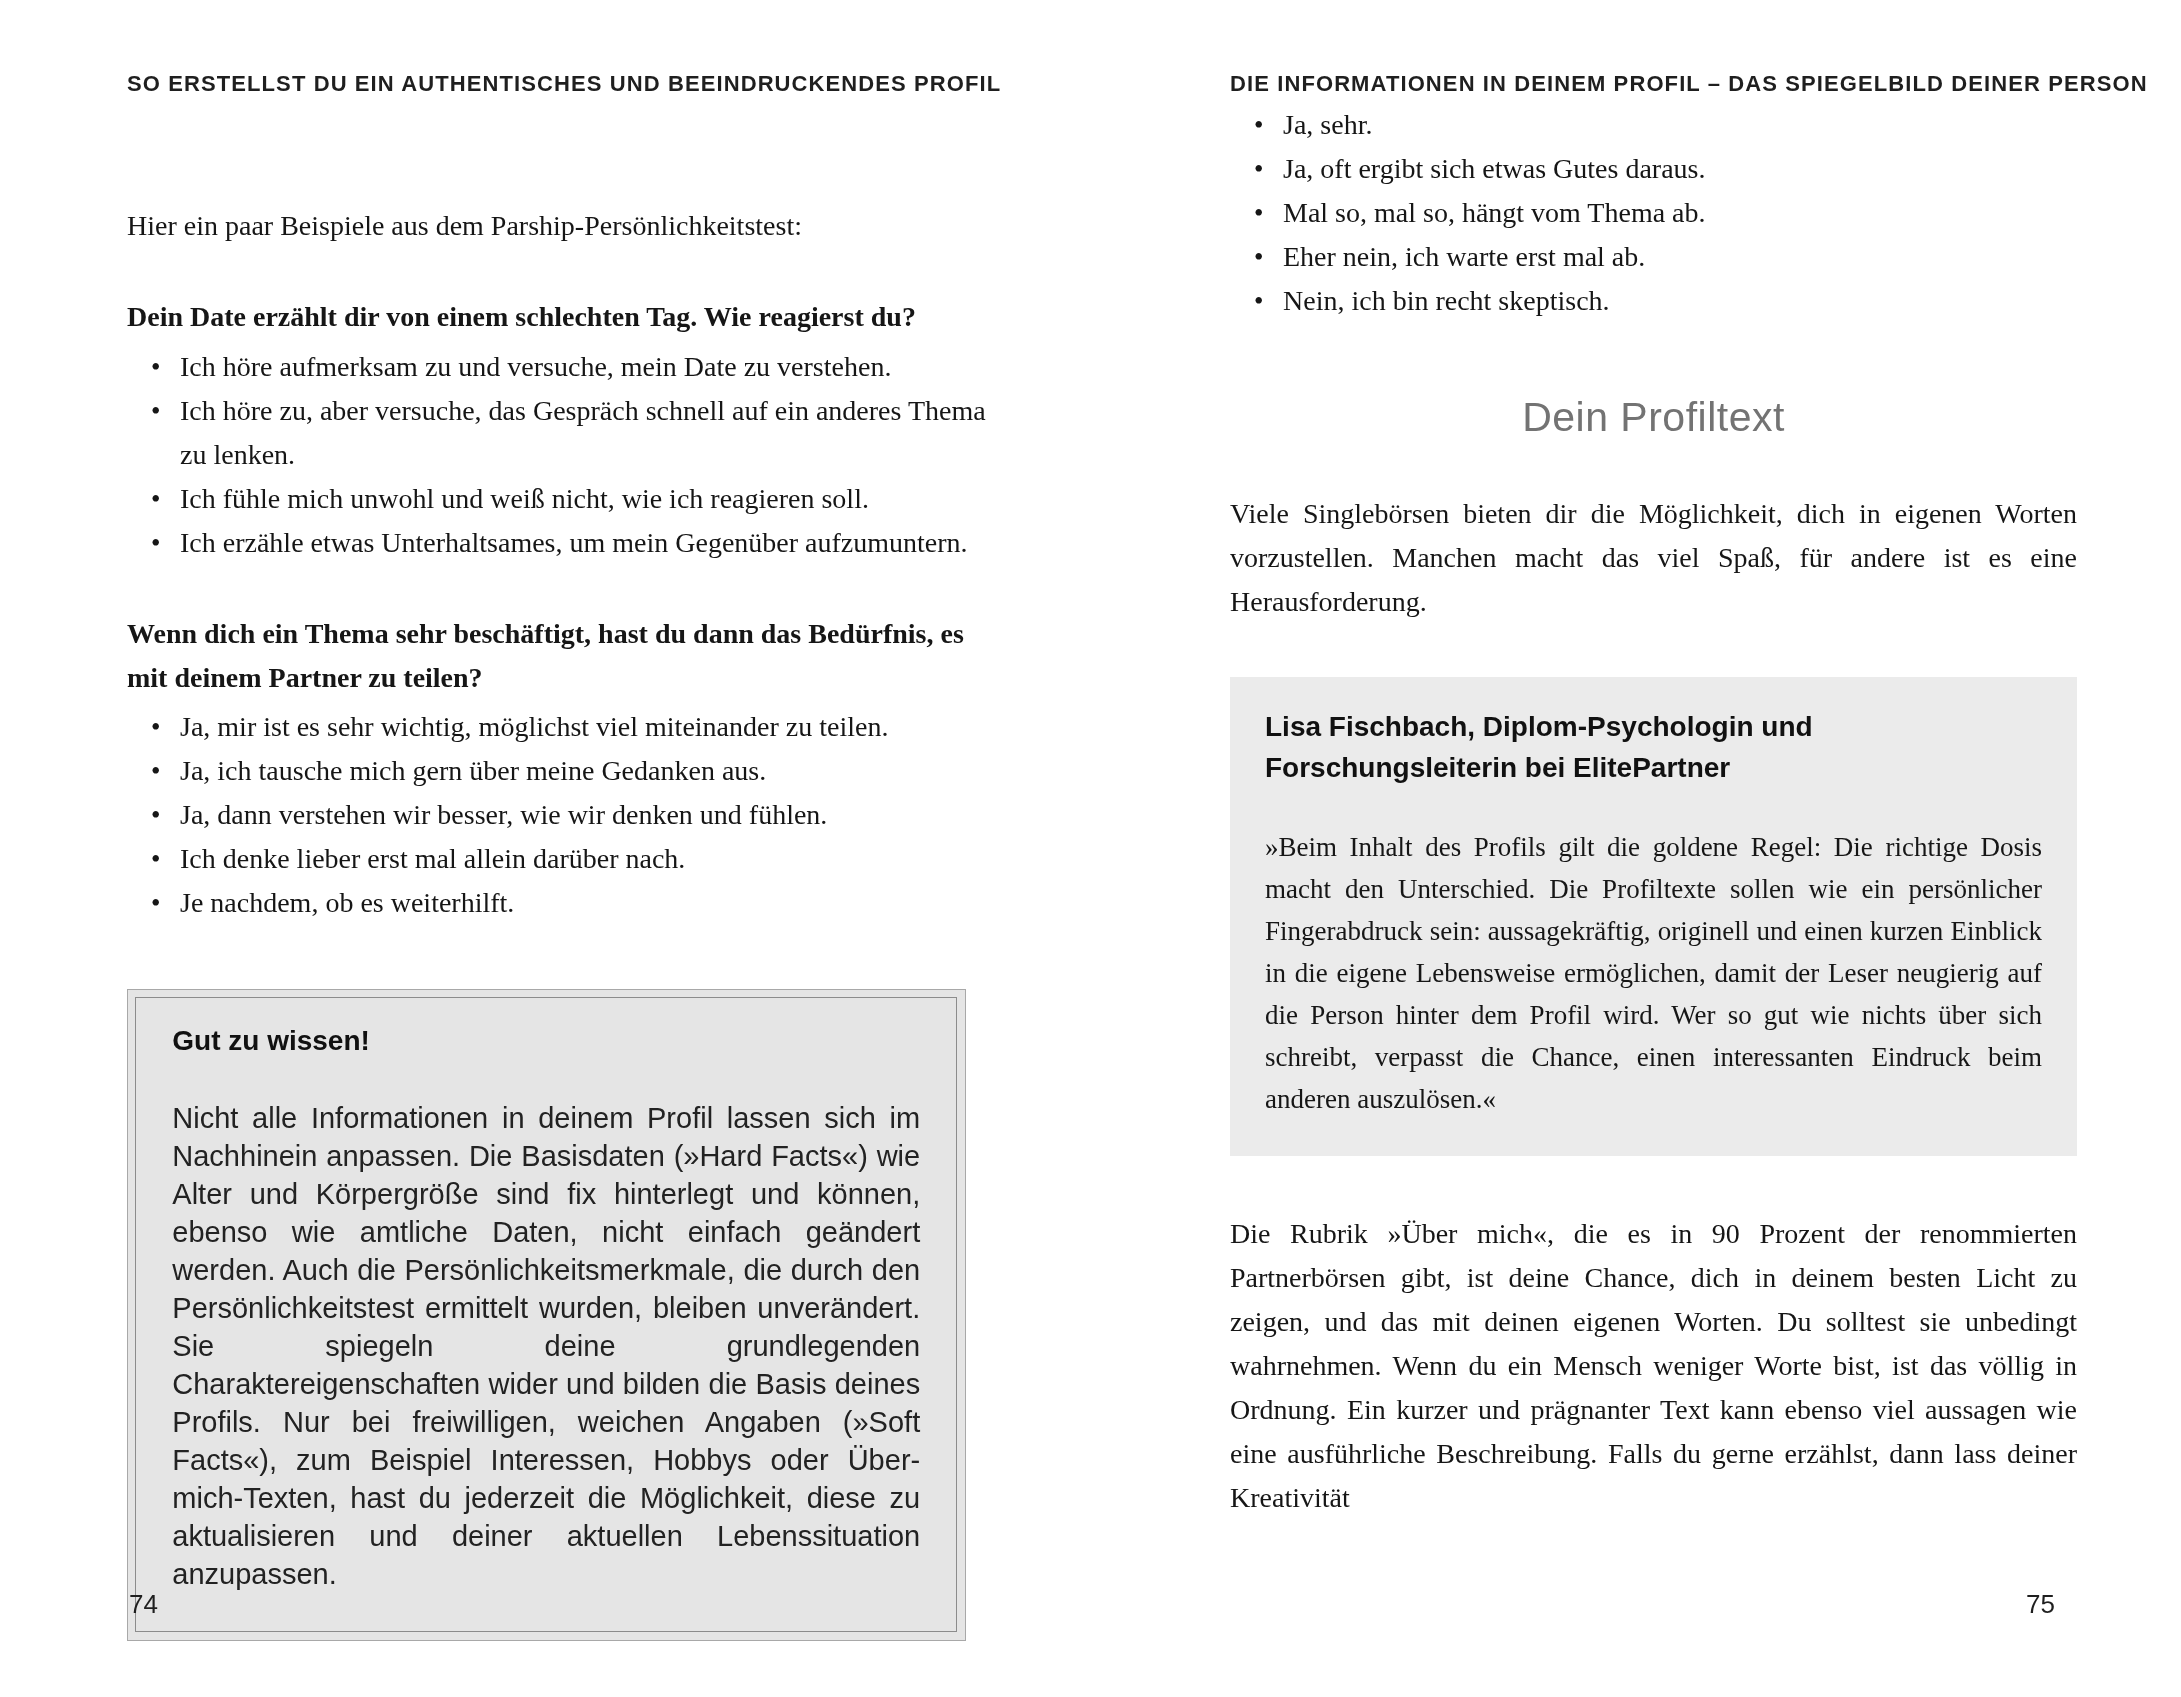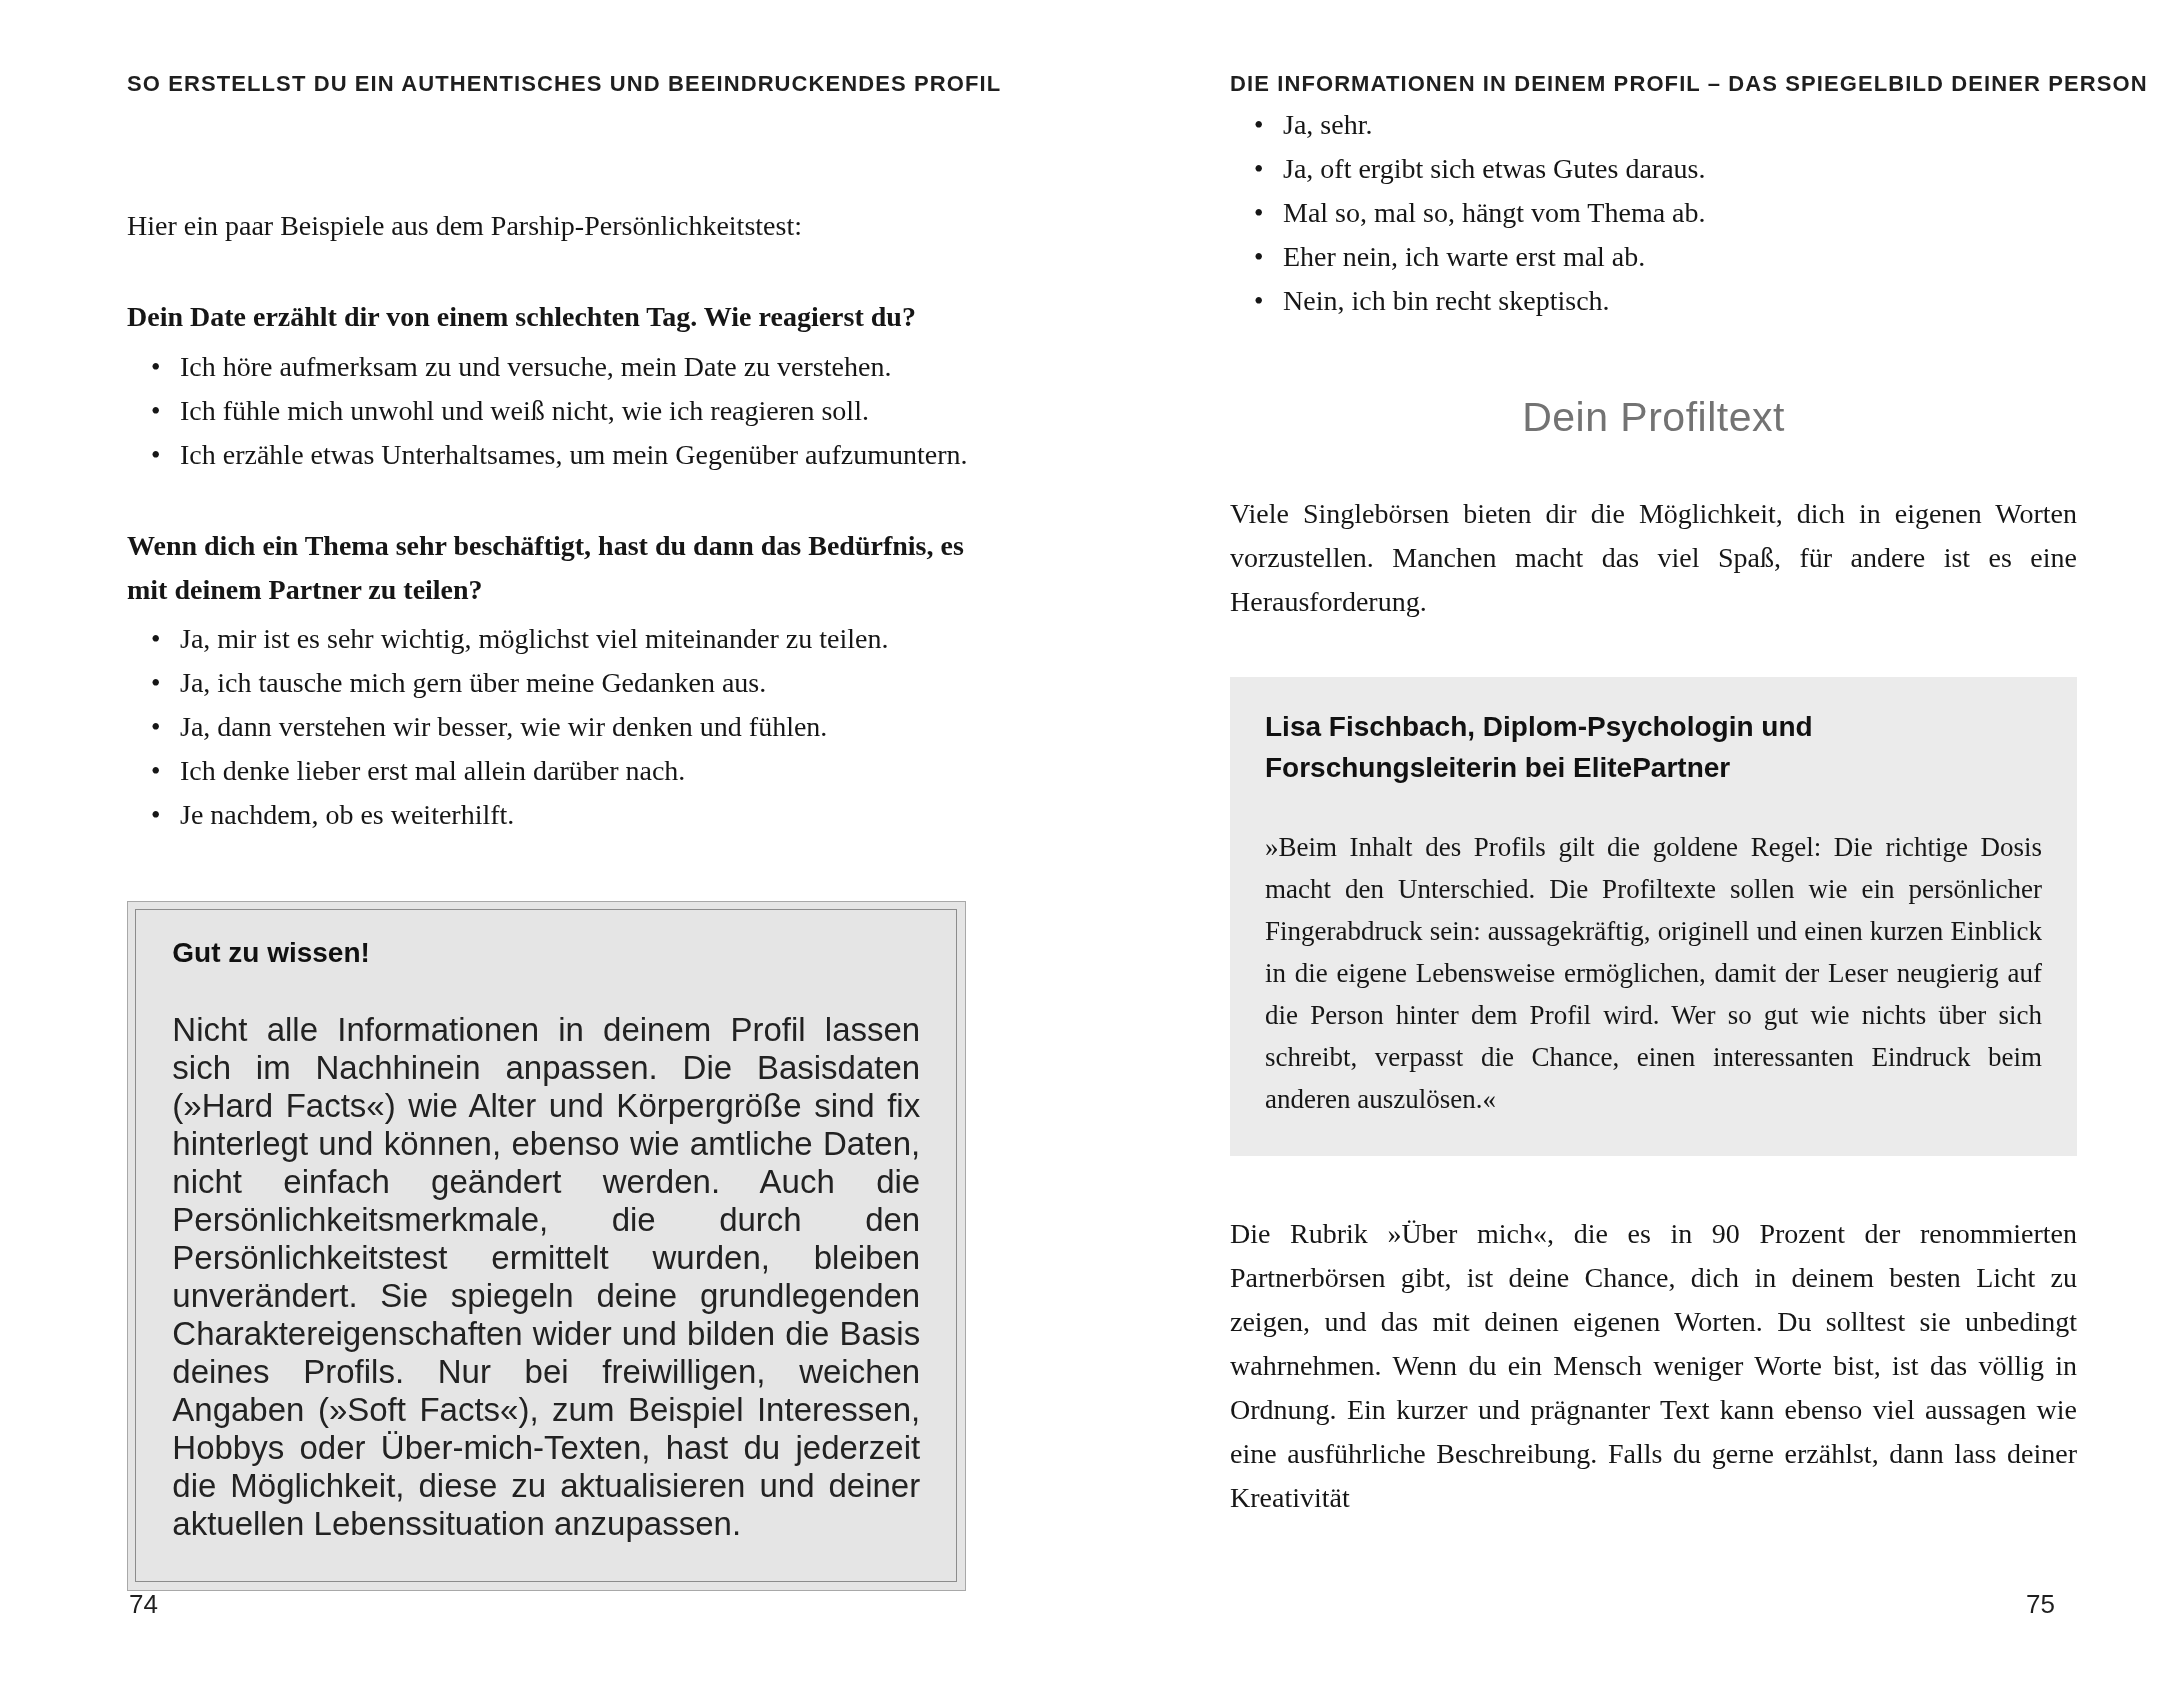--- a/index.html
+++ b/index.html
@@ -74,21 +74,21 @@
   }
   .info-title {
     font-family: "Liberation Sans", sans-serif;
     font-weight: 700;
     font-size: 28px;
     margin: 0;
     color: #111111;
   }
   .info-body {
     font-family: "Liberation Sans", sans-serif;
-    font-size: 33px;
+    font-size: 29px;
     line-height: 38px;
     text-align: justify;
     color: #222222;
     margin: 42px 0 0 0;
   }
 
   .section-heading {
     font-family: "Liberation Sans", sans-serif;
     font-weight: 400;
     font-size: 41px;
@@ -135,20 +135,21 @@
 <body>
 
 <div class="page page-left">
   <div class="running-head">SO ERSTELLST DU EIN AUTHENTISCHES UND BEEINDRUCKENDES PROFIL</div>
 
   <p class="serif-par intro">Hier ein paar Beispiele aus dem Parship-Persönlichkeitstest:</p>
 
   <p class="question">Dein Date erzählt dir von einem schlechten Tag. Wie reagierst du?</p>
   <ul class="options">
       <li>Ich höre aufmerksam zu und versuche, mein Date zu verstehen.</li>
+      <li>Ich höre zu, aber versuche, das Gespräch schnell auf ein anderes Thema zu lenken.</li>
       <li>Ich fühle mich unwohl und weiß nicht, wie ich reagieren soll.</li>
       <li>Ich erzähle etwas Unterhaltsames, um mein Gegenüber aufzumuntern.</li>
     </ul>
 
   <p class="question">Wenn dich ein Thema sehr beschäftigt, hast du dann das Bedürfnis, es mit deinem Partner zu teilen?</p>
   <ul class="options">
       <li>Ja, mir ist es sehr wichtig, möglichst viel miteinander zu teilen.</li>
       <li>Ja, ich tausche mich gern über meine Gedanken aus.</li>
       <li>Ja, dann verstehen wir besser, wie wir denken und fühlen.</li>
       <li>Ich denke lieber erst mal allein darüber nach.</li>

